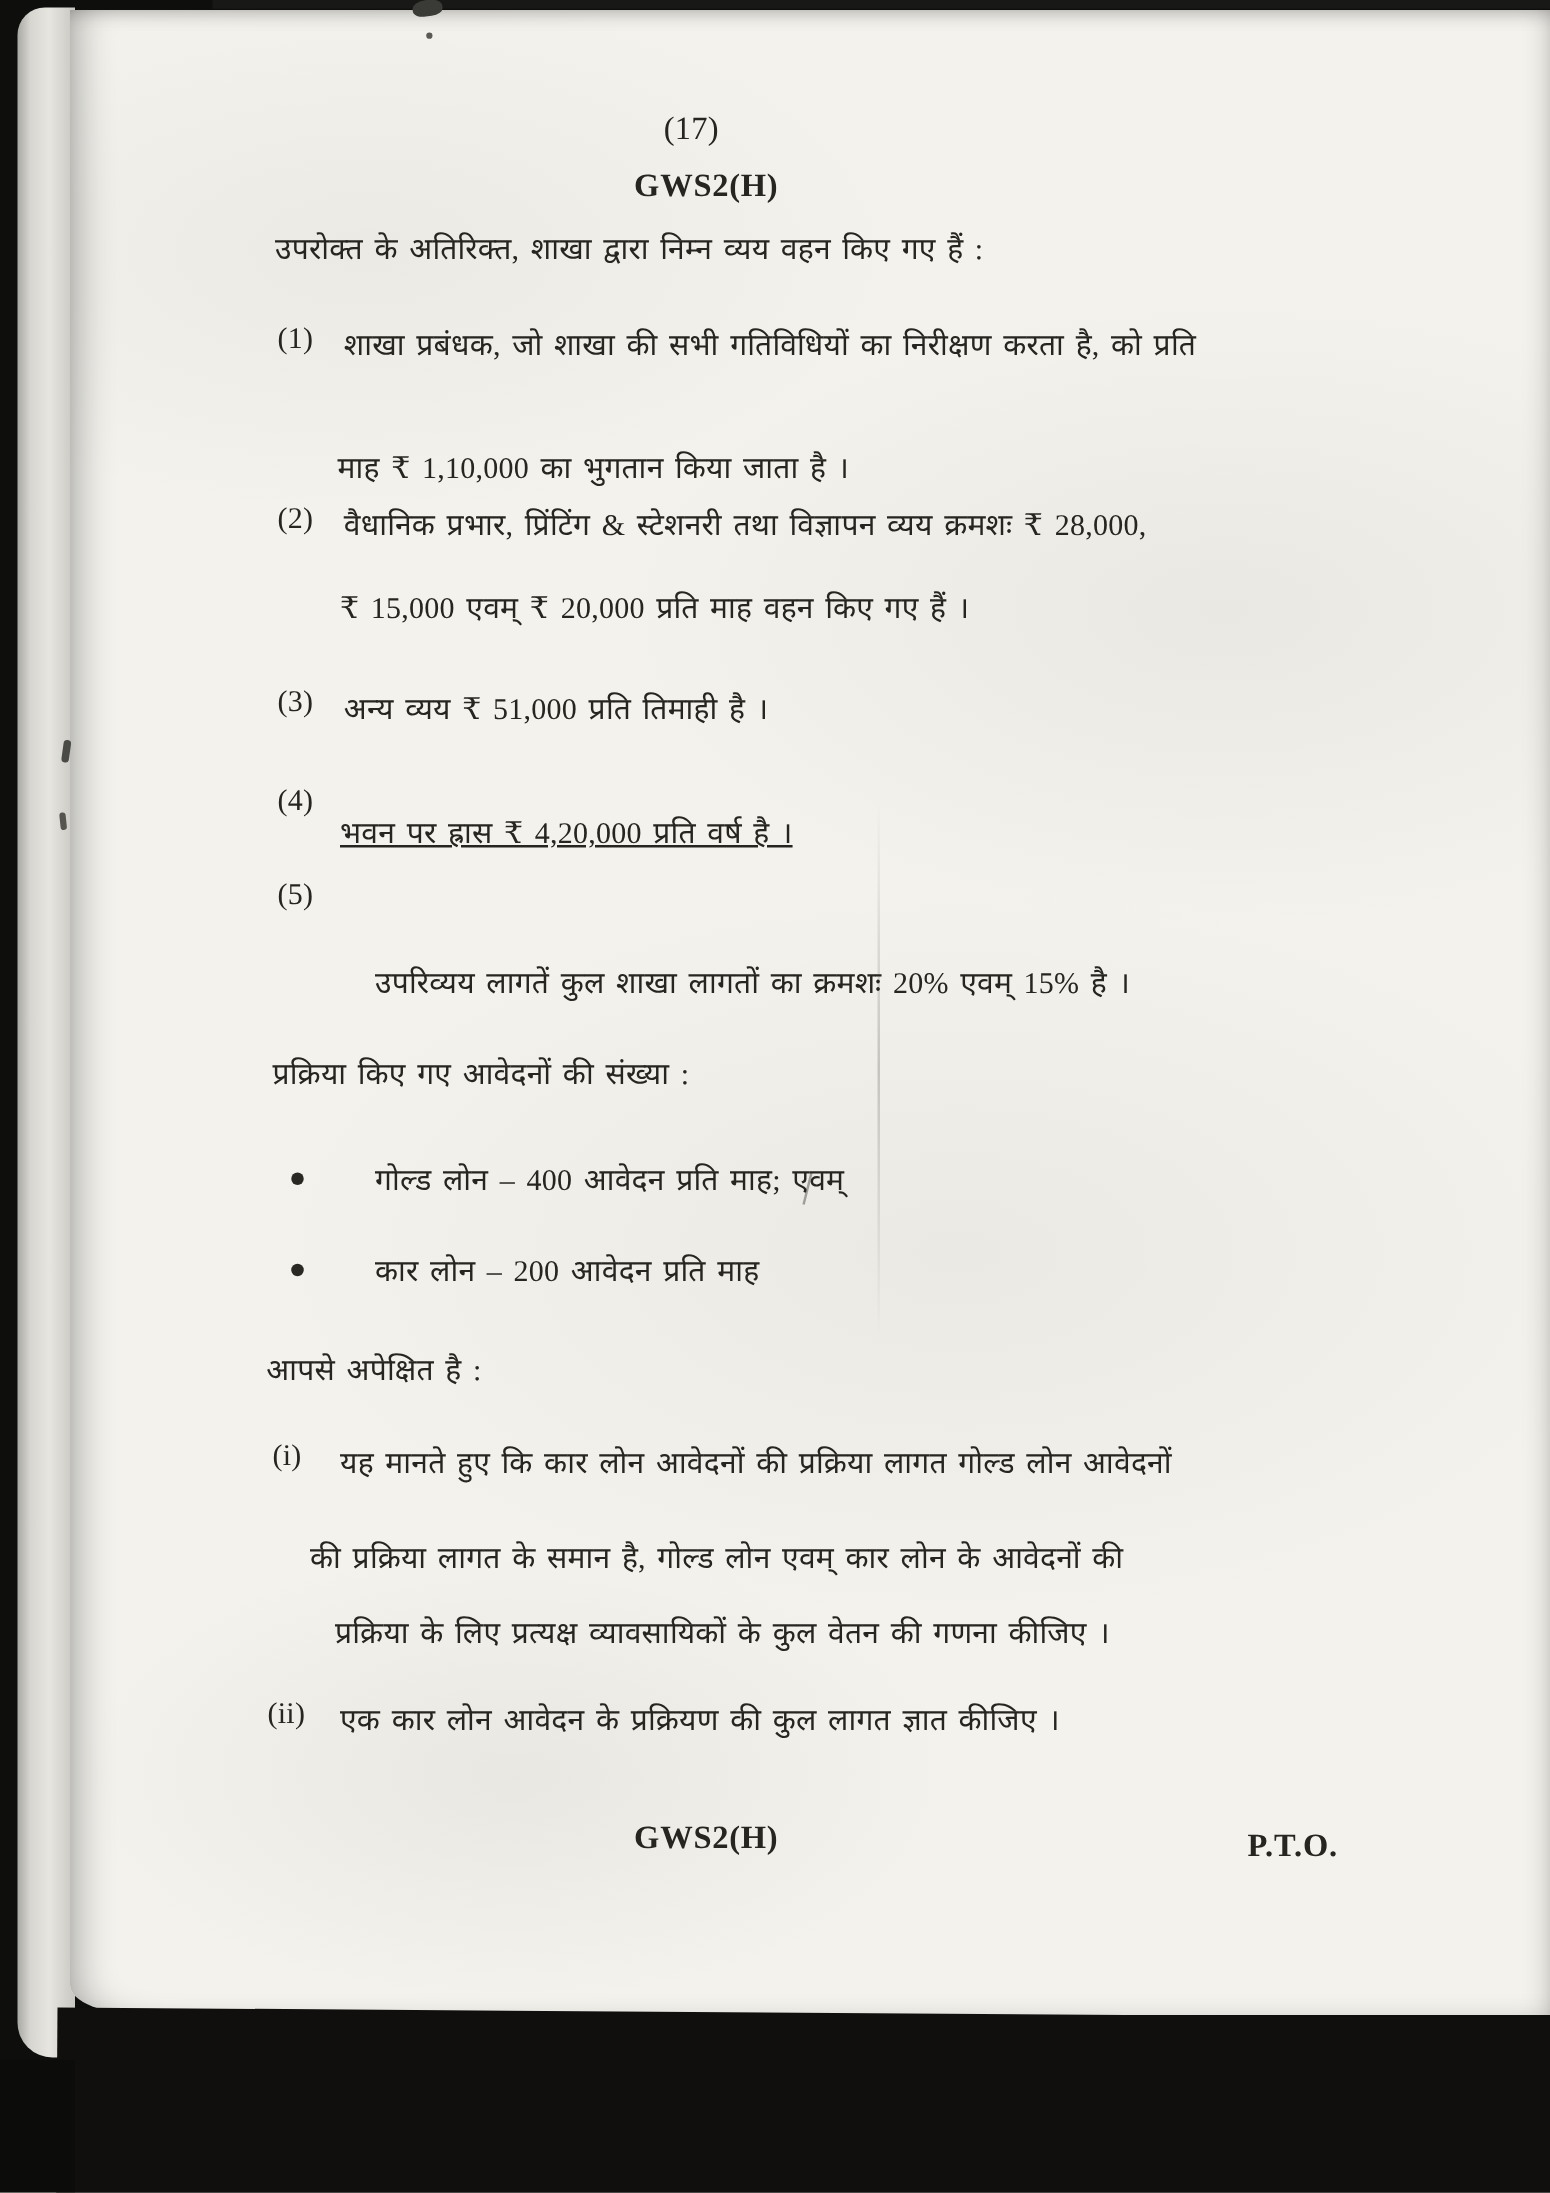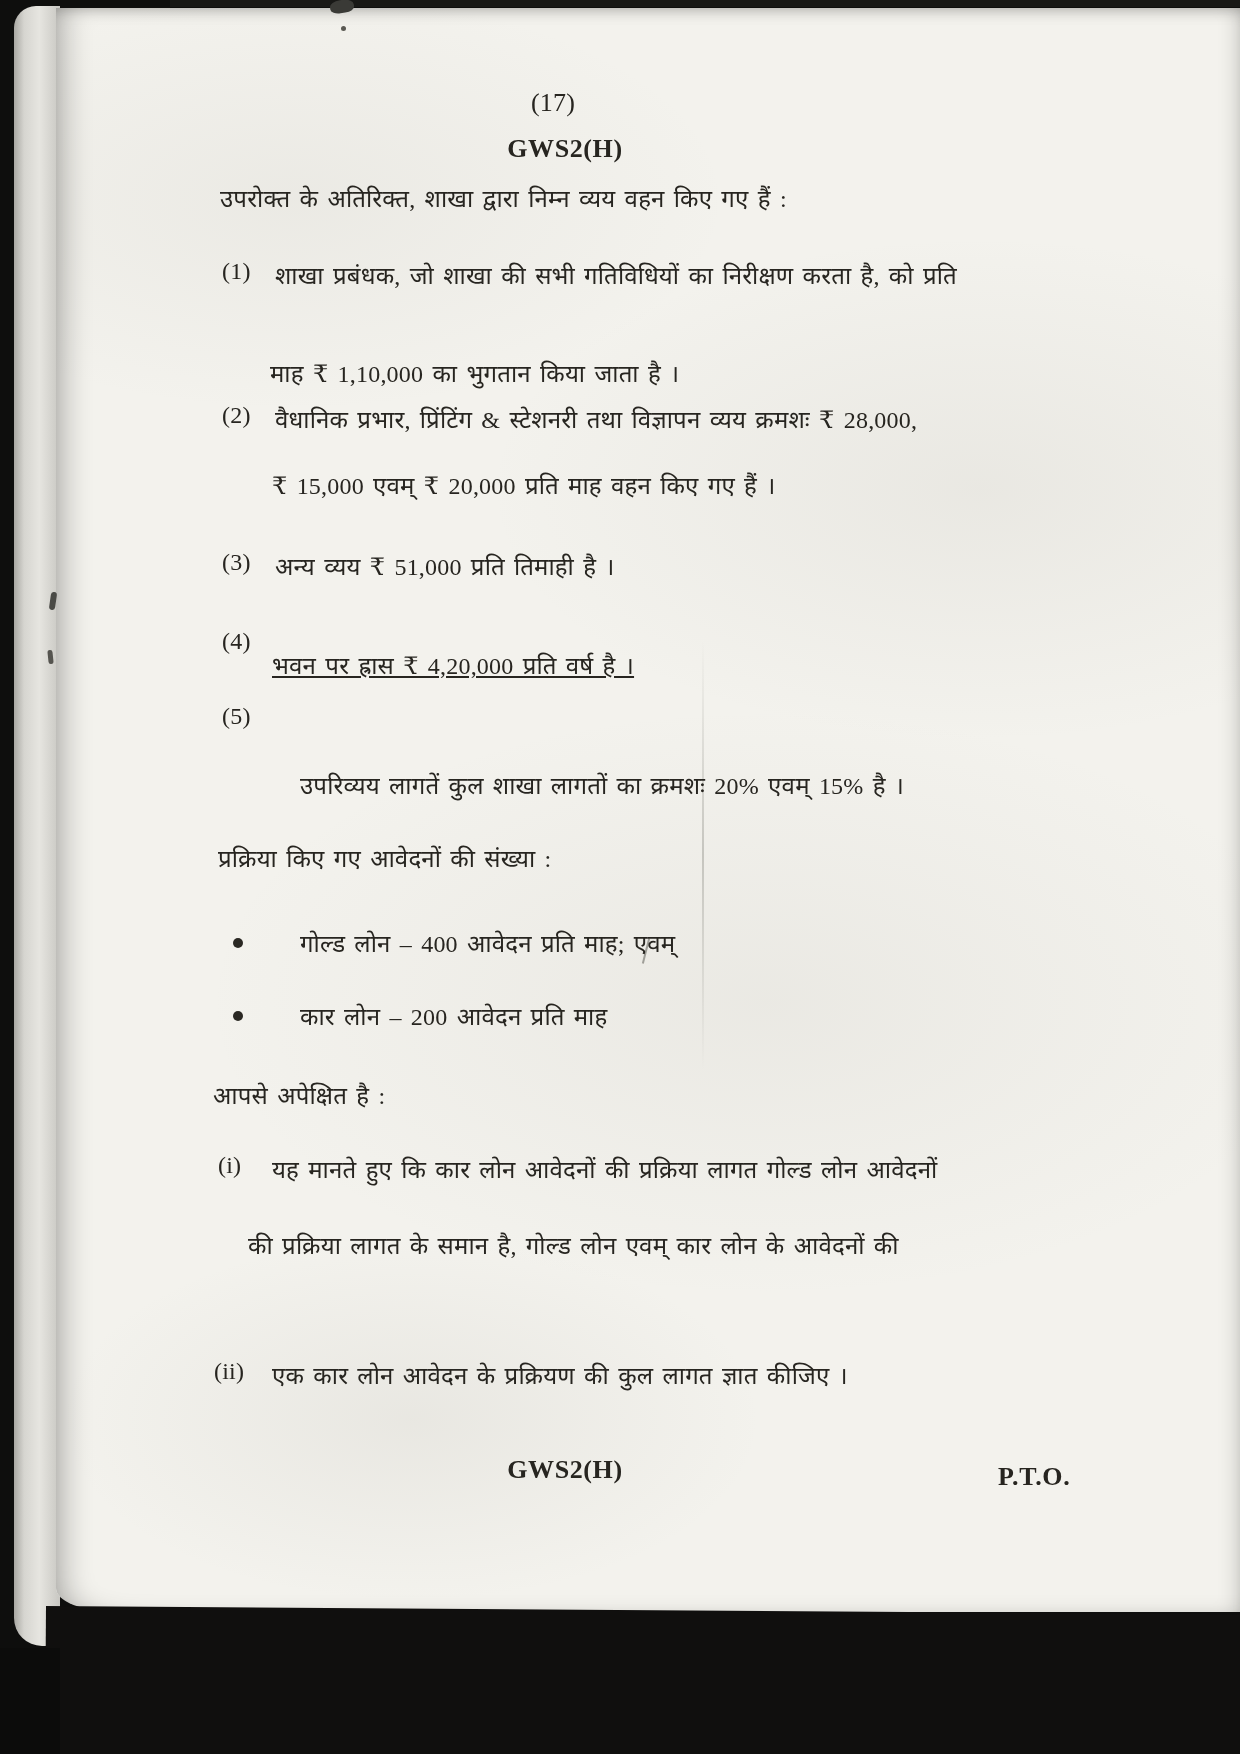--- a/index.html
+++ b/index.html
@@ -123,20 +123,21 @@
   <div class="bdot b1d"></div>
   <div class="t b1t">गोल्ड लोन – 400 आवेदन प्रति माह; एवम्</div>
   <div class="bdot b2d"></div>
   <div class="t b2t">कार लोन – 200 आवेदन प्रति माह</div>
 
   <div class="t req">आपसे अपेक्षित है :</div>
 
   <div class="t r1n">(i)</div>
   <div class="t r1l1">यह मानते हुए कि कार लोन आवेदनों की प्रक्रिया लागत गोल्ड लोन आवेदनों</div>
   <div class="t r1l2">की प्रक्रिया लागत के समान है, गोल्ड लोन एवम् कार लोन के आवेदनों की</div>
+  <div class="t r1l3">प्रक्रिया के लिए प्रत्यक्ष व्यावसायिकों के कुल वेतन की गणना कीजिए ।</div>
 
   <div class="t r2n">(ii)</div>
   <div class="t r2l1">एक कार लोन आवेदन के प्रक्रियण की कुल लागत ज्ञात कीजिए ।</div>
 
   <div class="t b center fcode">GWS2(H)</div>
   <div class="t b pto">P.T.O.</div>
 
   <div class="bottom-band"></div>
   <div class="bottom-left-black"></div>
 </div>

